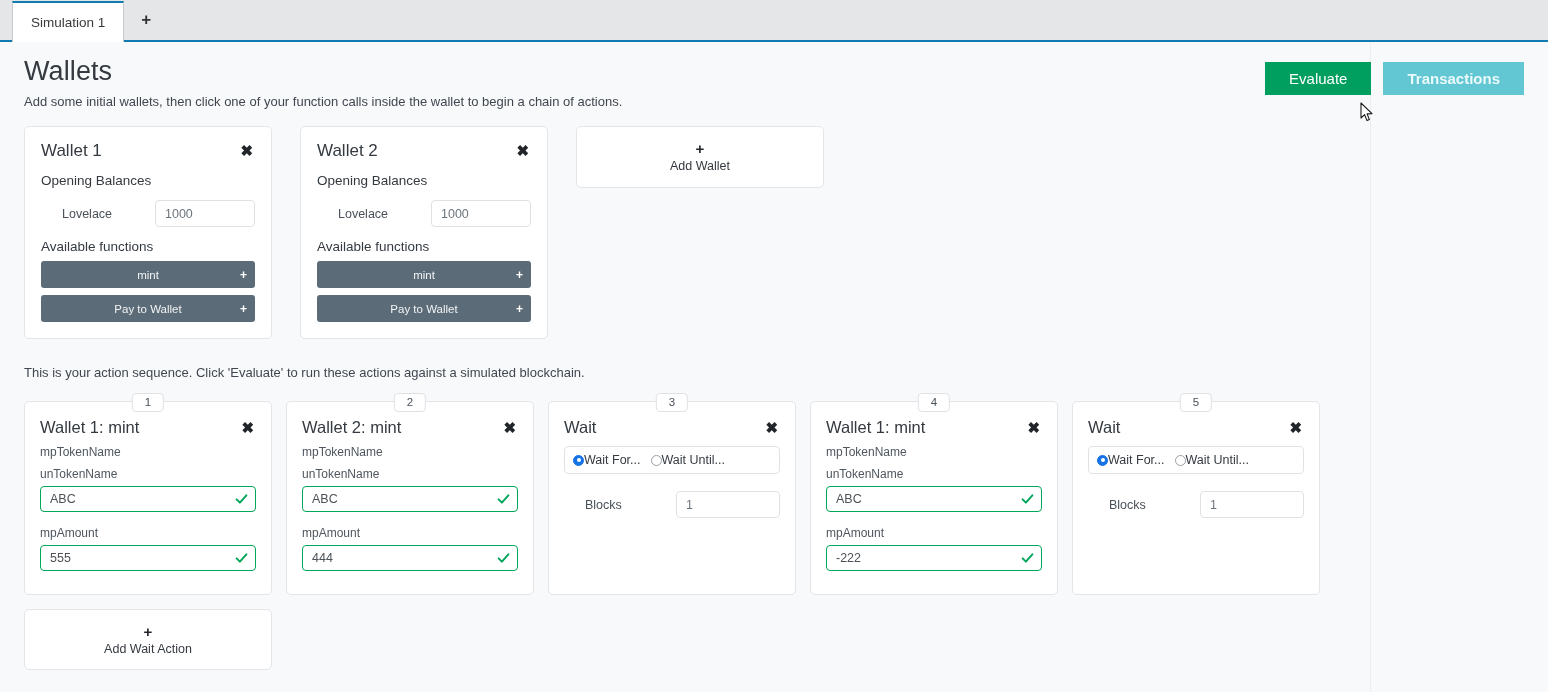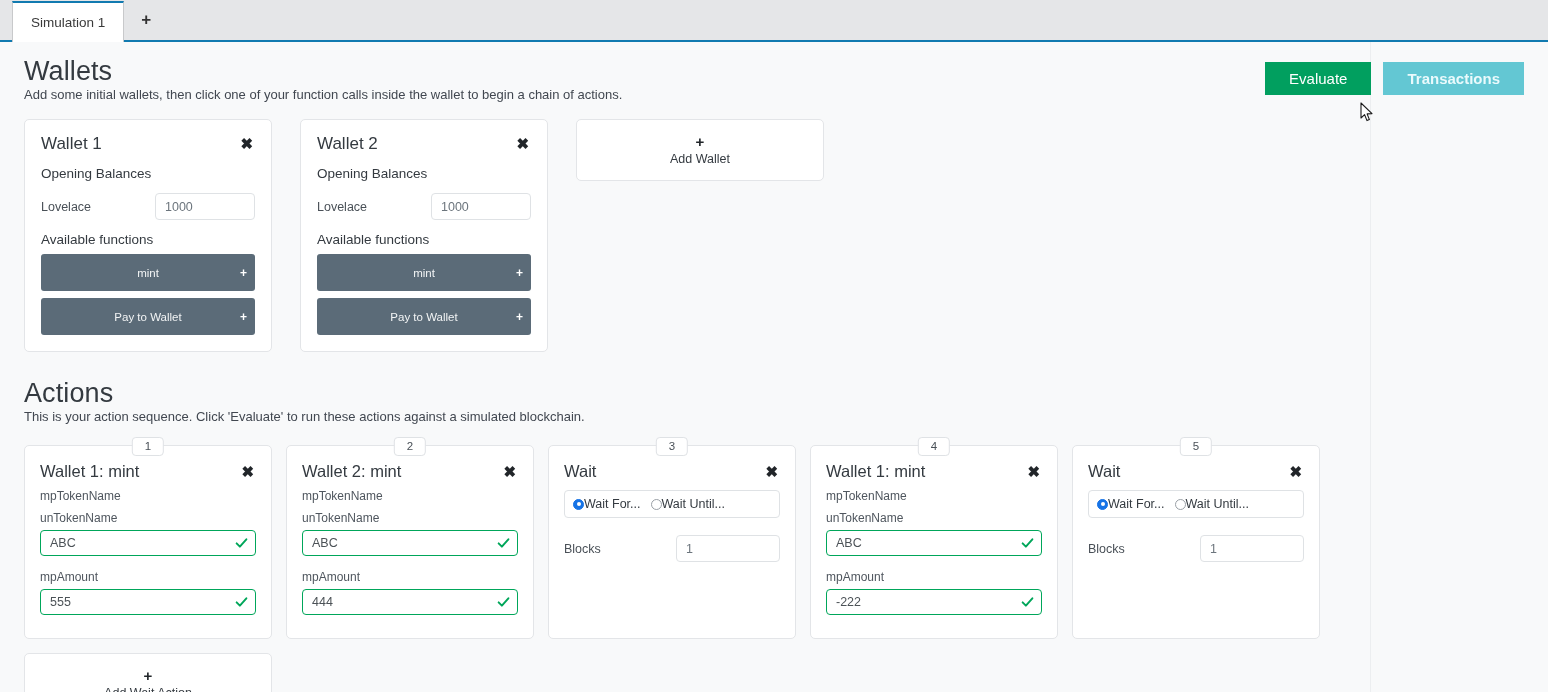--- a/index.html
+++ b/index.html
@@ -69,20 +69,21 @@
   h1.title {
     font-size: 27px;
     font-weight: 400;
     margin: 0;
     color: #343a40;
     letter-spacing: .1px;
   }
   .subtitle {
     font-size: 13px;
     color: #414750;
+    margin-top: 7px;
   }
   .head-actions { display: flex; gap: 12px; padding-top: 6px; }
 
   .btn {
     border: none;
     border-radius: 0;
     color: #fff;
     font-size: 15px;
     padding: 9px 24px;
     cursor: pointer;
@@ -118,42 +119,42 @@
     padding: 2px 2px;
   }
   .sub-head { font-size: 13.5px; color: #343a40; margin-top: 12px; }
 
   .field-row {
     display: flex;
     align-items: center;
     justify-content: space-between;
     margin-top: 12px;
   }
-  .field-label { font-size: 12.5px; color: #495057; }
+  .field-label { font-size: 12.5px; color: #495057; margin-left: 21px; }
   .txt-input {
     border: 1px solid #dfe2e5;
     border-radius: 4px;
     background: #fff;
     height: 27px;
     padding: 0 9px;
     font-size: 12.5px;
     color: #6c757d;
     font-family: inherit;
     width: 100px;
   }
 
   .fn-btn {
     position: relative;
     display: flex;
     align-items: center;
     justify-content: center;
     background: #5b6b78;
     color: #f2f4f5;
     font-size: 11.5px;
-    height: 37px;
+    height: 27px;
     border-radius: 3px;
     margin-top: 7px;
     cursor: pointer;
     user-select: none;
   }
   .fn-btn .plus {
     position: absolute;
     right: 8px;
     font-size: 12px;
     font-weight: bold;
@@ -378,21 +379,20 @@
         </div>
       </div>
 
       <div class="add-card">
         <span class="add-plus">+</span>
         <span class="add-label">Add Wallet</span>
       </div>
     </div>
 
     <div class="actions-wrap">
-      <h1 class="title">Actions</h1>
       <div class="subtitle">This is your action sequence. Click 'Evaluate' to run these actions against a simulated blockchain.</div>
 
       <div class="actions-row">
 
         <div class="action-card">
           <div class="num-badge">1</div>
           <div class="card-head">
             <span class="action-title">Wallet 1: mint</span>
             <span class="close-x">✖</span>
           </div>

